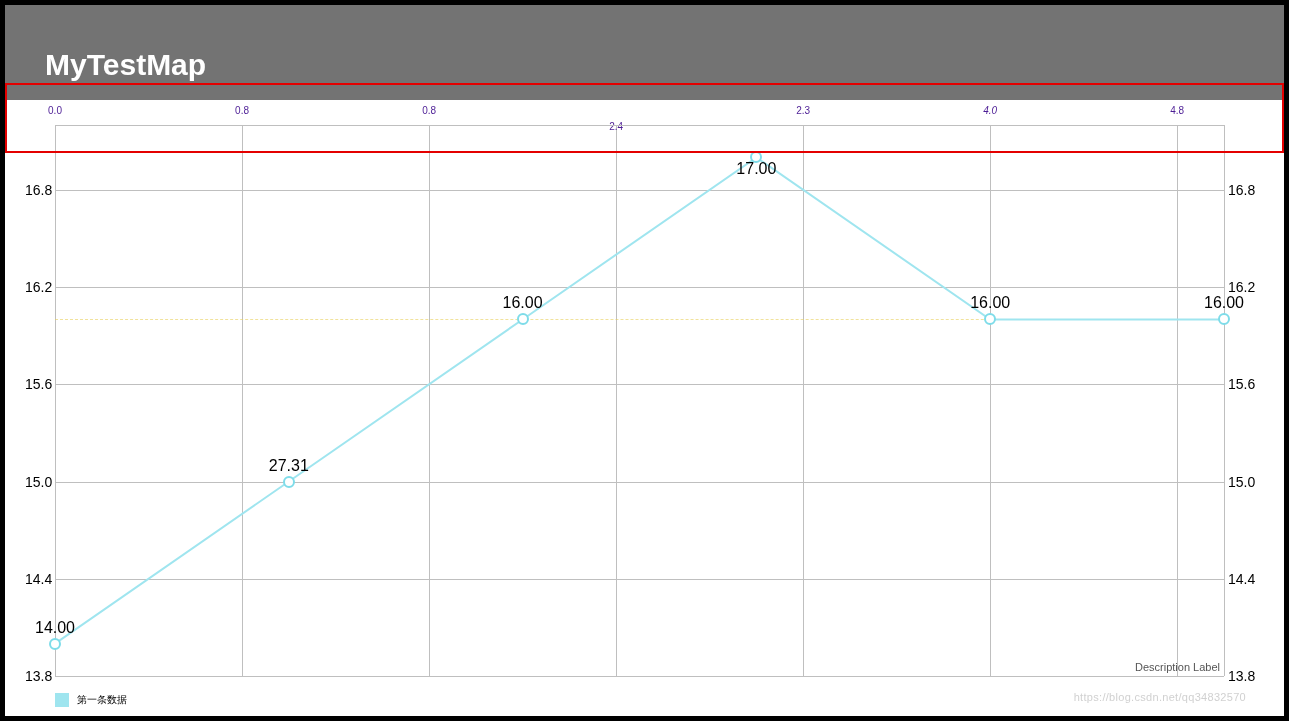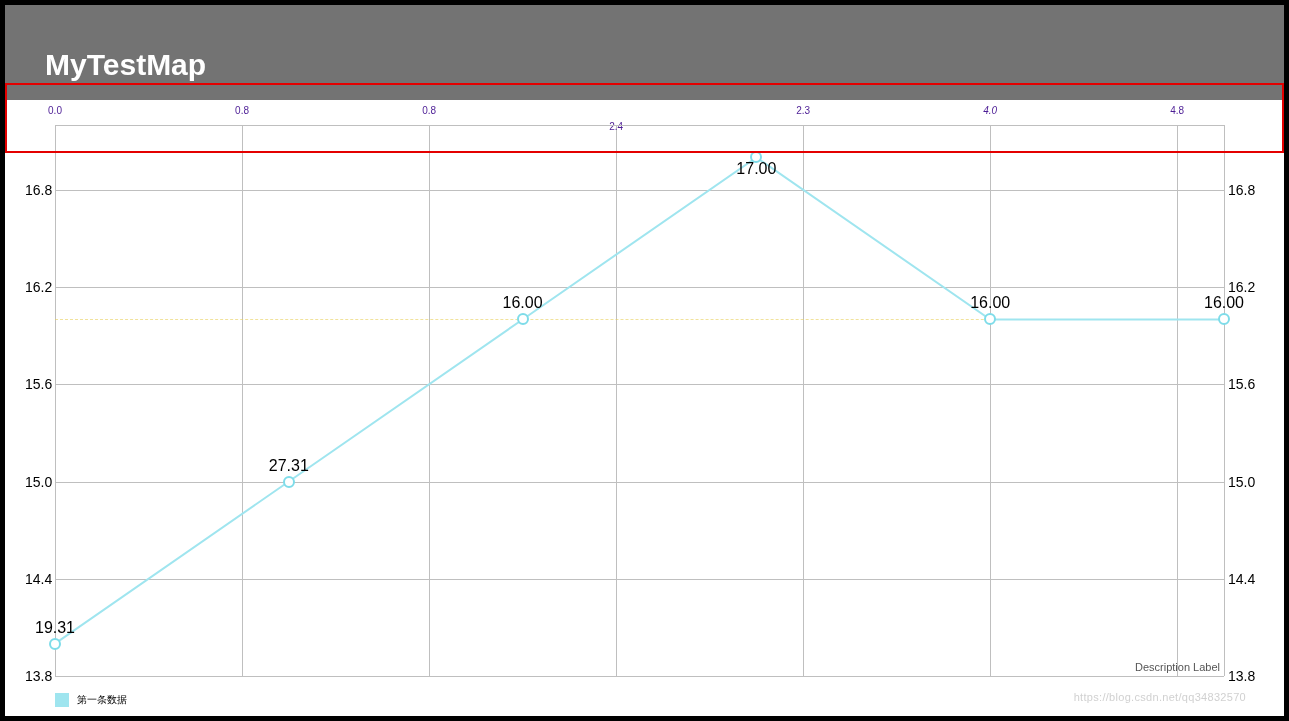--- a/index.html
+++ b/index.html
@@ -189,21 +189,21 @@
       <div class="gridline-h" style="top: 11.7647%;"></div>
       <div class="axis-tick-y-left" style="top: 11.7647%;">16.8</div>
       <div class="axis-tick-y-right" style="top: 11.7647%;">16.8</div>
       <div class="gridline-h" style="top: 0%;"></div>
       <div class="gridline-v" style="left: 100%;"></div>
       <div class="limit-line" style="top: 35.2941%;"></div>
       <svg class="line-seg" viewBox="0 0 100 100" preserveAspectRatio="none">
         <path d="M0 94.11764705882355 L20 64.70588235294117 L40 35.29411764705881 L60 5.882352941176452 L80 35.29411764705881 L100 35.29411764705881 " fill="none" stroke="#9fe5ef" stroke-width="0.35" vector-effect="non-scaling-stroke" style="stroke-width: 2px;"></path>
       </svg>
       <div class="data-point" style="left: 0%; top: 94.1176%;"></div>
-      <div class="data-label" style="left: 0%; top: 94.1176%;">19.31</div>
+      <div class="data-label" style="left: 0%; top: 94.1176%;">14.00</div>
       <div class="data-point" style="left: 20%; top: 64.7059%;"></div>
       <div class="data-label" style="left: 20%; top: 64.7059%;">27.31</div>
       <div class="data-point" style="left: 40%; top: 35.2941%;"></div>
       <div class="data-label" style="left: 40%; top: 35.2941%;">16.00</div>
       <div class="data-point" style="left: 60%; top: 5.88235%;"></div>
       <div class="data-label" style="left: 60%; top: 5.88235%; margin-top: 28px;">17.00</div>
       <div class="data-point" style="left: 80%; top: 35.2941%;"></div>
       <div class="data-label" style="left: 80%; top: 35.2941%;">16.00</div>
       <div class="data-point" style="left: 100%; top: 35.2941%;"></div>
       <div class="data-label" style="left: 100%; top: 35.2941%;">16.00</div>

